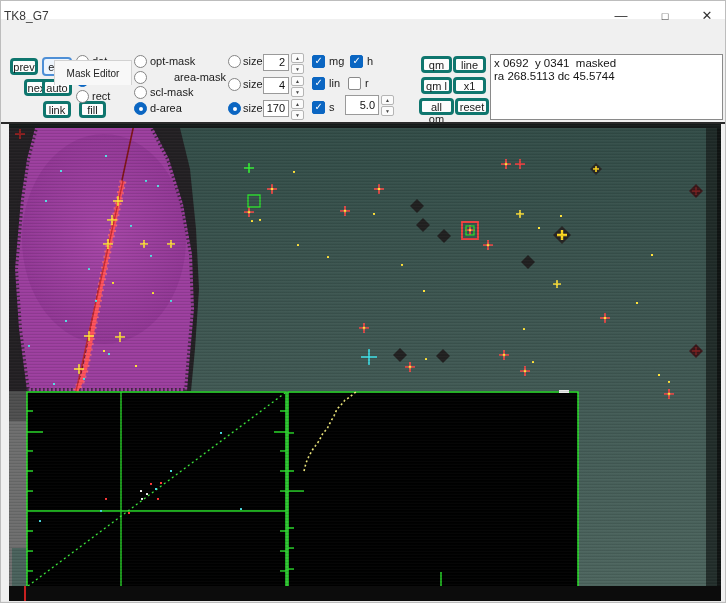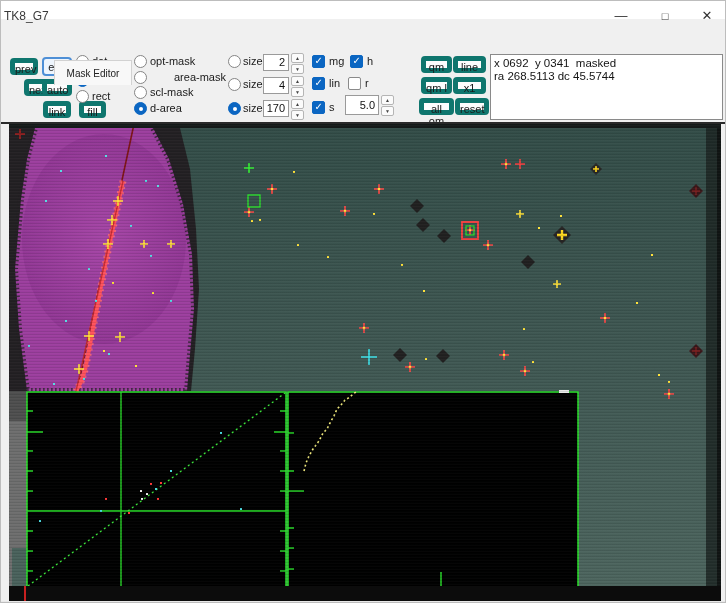--- a/index.html
+++ b/index.html
@@ -12,21 +12,21 @@
         font-size:13px;color:#333;cursor:default;}
   
   .tabstrip{position:absolute;left:0;top:30px;width:726px;height:23px;background:#f0f0f0;}
   .tab{position:absolute;top:32px;height:21px;line-height:21px;text-align:center;font-size:10px;
        color:#222;background:#f0f0f0;border-right:1px solid #dcdcdc;box-sizing:border-box;}
   .tab.on{top:29px;height:25px;line-height:25px;background:#f8f8f8;border:1px solid #d2d2d2;
           border-bottom:none;z-index:3;}
   
   .toolbar{position:absolute;left:0;top:53px;width:726px;height:69px;background:#f0f0f0;}
   .tb-border{position:absolute;left:0;top:121px;width:726px;height:2px;background:#2a2a2a;}
-  .btn{position:absolute;background:#fdfdfd;border:5px solid #0f766e;border-radius:4px;
+  .btn{position:absolute;background:#fdfdfd;border:3px solid #0f766e;border-radius:4px;
        font-size:11px;color:#1a1a1a;text-align:center;box-sizing:border-box;padding:0;}
   .btn.on{border:2px solid #4e8fd6;background:#eef5fd;}
   .radio{position:absolute;width:13px;height:13px;border-radius:50%;background:#fff;
          border:1px solid #858585;box-sizing:border-box;}
   .radio.on{background:#0b66c2;border-color:#0b66c2;}
   .radio.on::after{content:"";position:absolute;left:3.5px;top:3.5px;width:4px;height:4px;
          border-radius:50%;background:#fff;}
   .rlabel{position:absolute;font-size:11px;color:#1a1a1a;line-height:13px;}
   .cb{position:absolute;width:13px;height:13px;border:1px solid #8a8a8a;border-radius:2px;
       background:#fff;box-sizing:border-box;}

